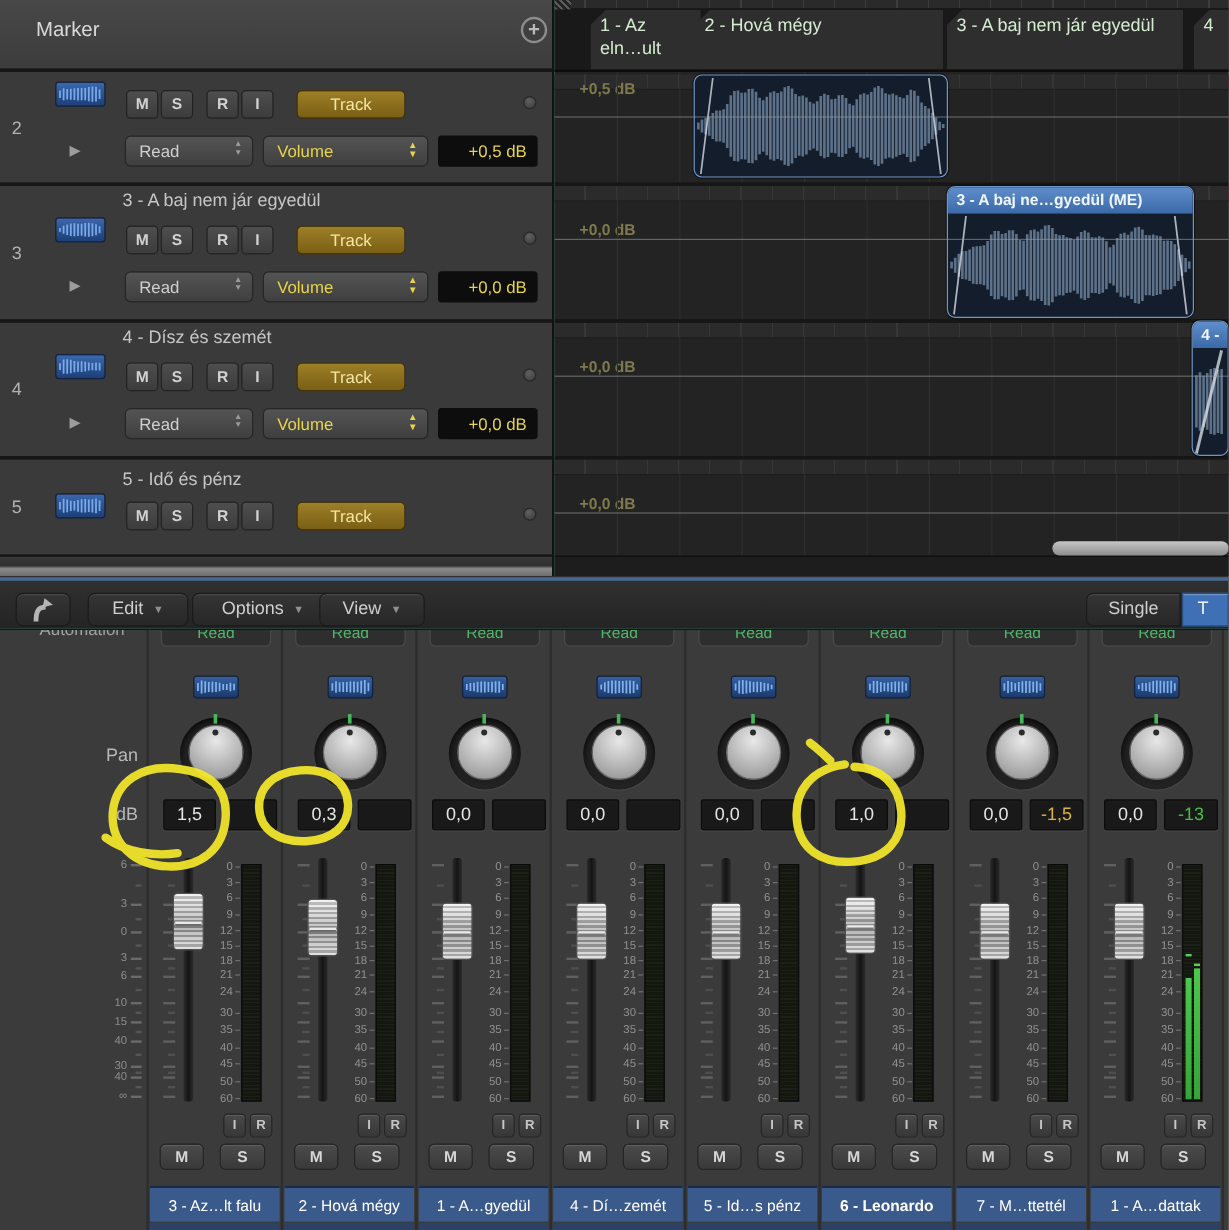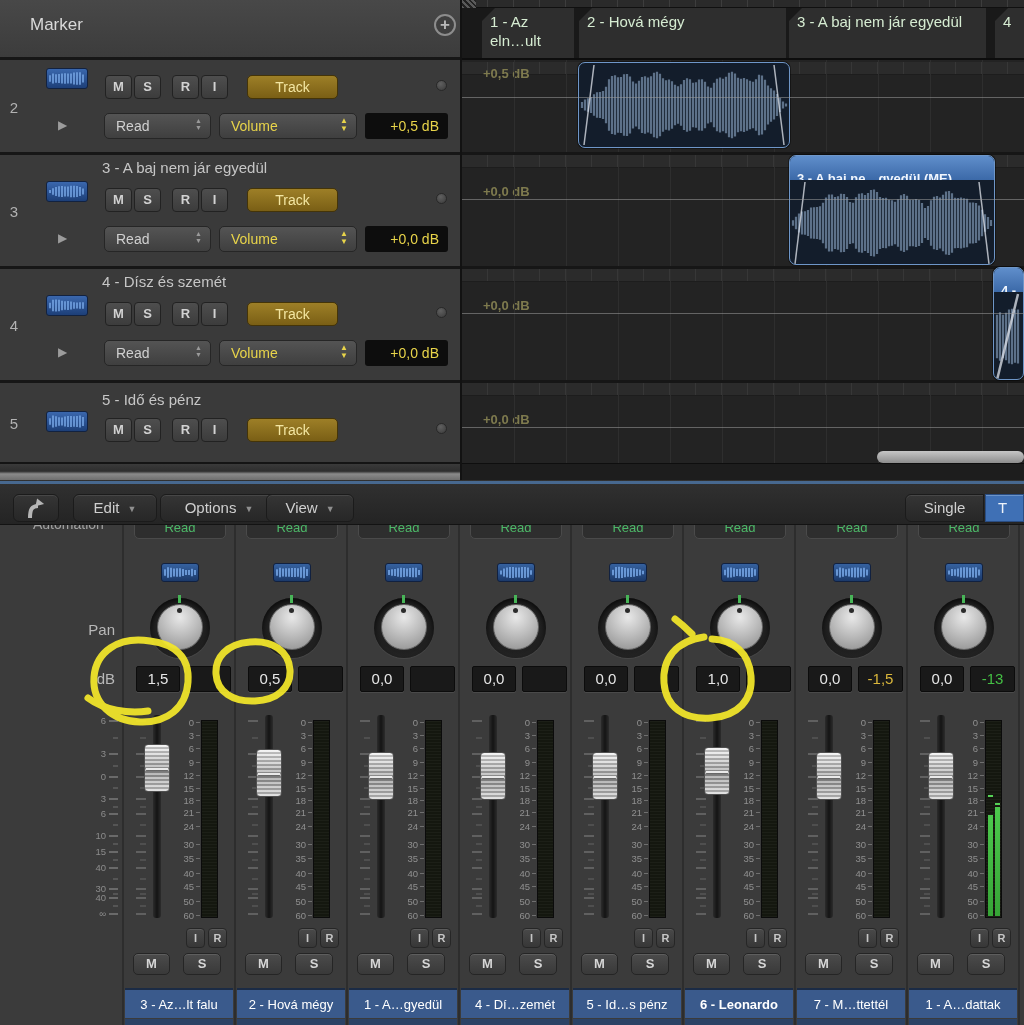--- a/index.html
+++ b/index.html
@@ -54,21 +54,21 @@
     padding:4px 8px;clip-path:polygon(13px 0,100% 0,100% 100%,0 100%,0 13px);overflow:hidden;white-space:pre-line;}
   .lane{position:absolute;left:0;width:562px;background:#232323;}
   .lane .sub{position:absolute;left:0;top:0;width:562px;height:13px;background:#2b2b2b;border-bottom:1px solid #1d1d1d;
     background-image:repeating-linear-gradient(90deg,transparent 0 25px,#373737 25px 26px);}
   .gain{position:absolute;left:21px;top:var(--labelY);color:#7e7a4e;font-size:13px;font-weight:bold;}
   .aline{position:absolute;left:0;top:var(--lineY);width:562px;height:1px;background:rgba(155,155,155,.55);z-index:6;}
   .gline{position:absolute;width:1px;background:#2e2e2e;}
   .region{position:absolute;border:1px solid #6e96c8;border-radius:7px;background:#131d2b;overflow:hidden;z-index:4;
     box-shadow:0 0 0 1px rgba(0,0,0,.4);}
   .rtitle{height:22px;background:linear-gradient(#5f8ecb,#3b69a8);color:#f1f6fd;font-size:13px;font-weight:bold;
-    line-height:22px;padding:12px 7px;white-space:nowrap;overflow:hidden;}
+    line-height:22px;padding:0 7px;white-space:nowrap;overflow:hidden;}
   #hscroll-thumb{position:absolute;left:415px;top:451px;width:147px;height:12px;border-radius:6px;
     background:linear-gradient(#c6c6c6,#8d8d8d);z-index:8;}
   #arr-bottom{position:absolute;left:0;top:463px;width:562px;height:17px;background:#1d1d1d;border-top:1px solid #0e0e0e;}
 
   
   #toolbar{position:absolute;left:0;top:480px;width:1024px;height:45px;
     background:linear-gradient(#313131,#242424);border-bottom:1px solid #131313;}
   #toolbar .blue-line{position:absolute;left:0;top:1px;width:1024px;height:3px;background:#47688f;}
   .tool-btn{position:absolute;top:14px;height:28px;border-radius:6px;background:linear-gradient(#353535,#272727);
     border:1px solid #1b1b1b;box-shadow:inset 0 1px 0 #474747;color:#cfcfcf;font-size:15px;line-height:26px;text-align:center;}
@@ -275,21 +275,21 @@
       <div class="tsep" style="top: 380px;"></div>
     </div>
   <div id="divider"></div>
 
   <div id="arrange">
     <div id="ruler">
         <div id="ruler-corner"></div>
       </div>
     <div id="marker-lane">
 
-        <div class="marker" style="left: 20px; width: 92px;">1 - Az eln…ult</div>
+        <div class="marker" style="left: 30px; width: 92px;">1 - Az eln…ult</div>
 
         <div class="marker" style="left: 117px; width: 207px;">2 - Hová mégy</div>
 
         <div class="marker" style="left: 327px; width: 197px;">3 - A baj nem jár egyedül</div>
 
         <div class="marker" style="left: 533px; width: 29px;">4</div>
 
     </div>
     <div id="lanes">
 
@@ -518,21 +518,21 @@
           <div class="read-chip">Read</div>
           <div class="badge">
             <svg class="wv wv-badge" width="36" height="17">
               <path d="M3 5.336920851921619 v6.326158296156762 M6 3.740481966030827 v9.519036067938346 M9 4.6069161814019095 v7.786167637196181 M12 4.287294496202111 v8.425411007595779 M15 4.25878199679603 v8.48243600640794 M18 4.014220840382486 v8.971558319235028 M21 3.969648074506778 v9.060703850986444 M24 4.184957575665244 v8.630084848669512 M27 3.2452815901078953 v10.50943681978421 M30 2.6554498926919665 v11.689100214616067 M33 4.9735071544218385 v7.052985691156322 " stroke="#7fb0f0" stroke-width="1.5" fill="none"></path>
             </svg>
           </div>
           <div class="knob-outer"></div>
           <div class="knob"></div>
           <div class="knob-tick"></div>
           <div class="knob-dot"></div>
-          <div class="dbbox db1">0,5</div>
+          <div class="dbbox db1">0,3</div>
           <div class="dbbox db2"></div>
           <div class="fticks">
             <div class="stick" style="top: 195px;"></div>
             <div class="stick minor" style="top: 211.5px;"></div>
             <div class="stick" style="top: 228px;"></div>
             <div class="stick minor" style="top: 239.5px;"></div>
             <div class="stick" style="top: 251px;"></div>
             <div class="stick minor" style="top: 262px;"></div>
             <div class="stick" style="top: 273px;"></div>
             <div class="stick minor" style="top: 280.5px;"></div>

